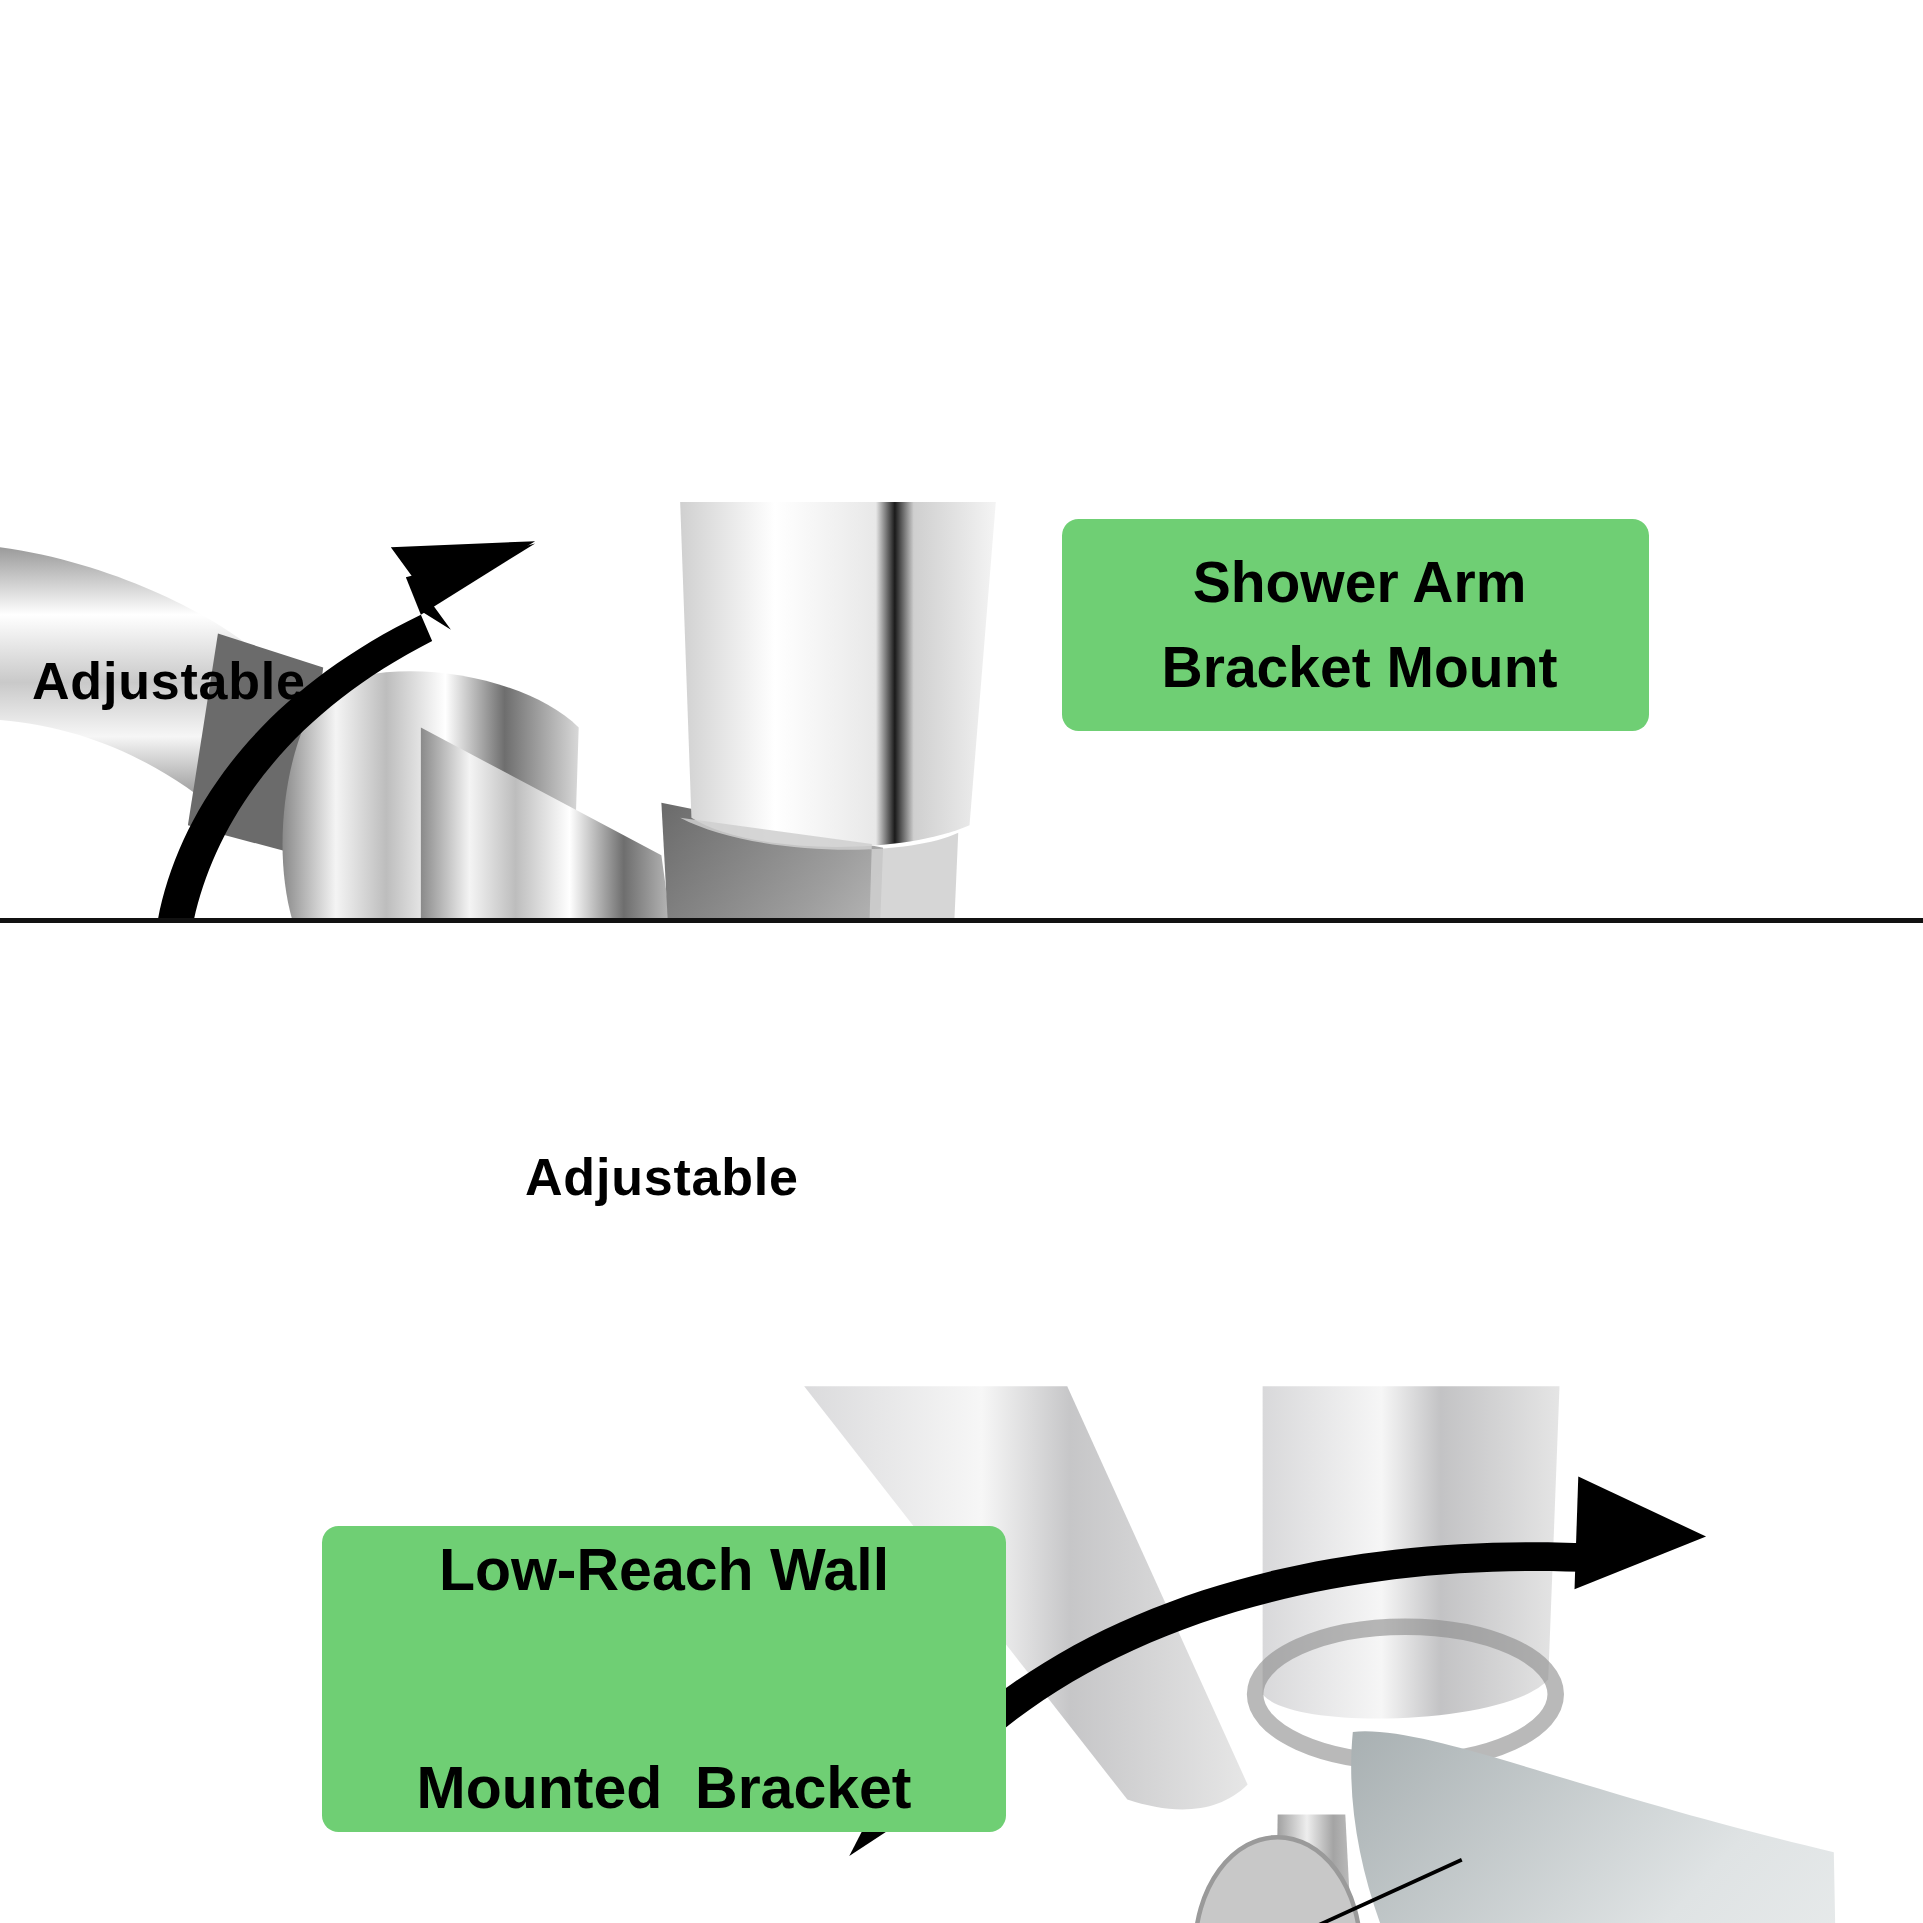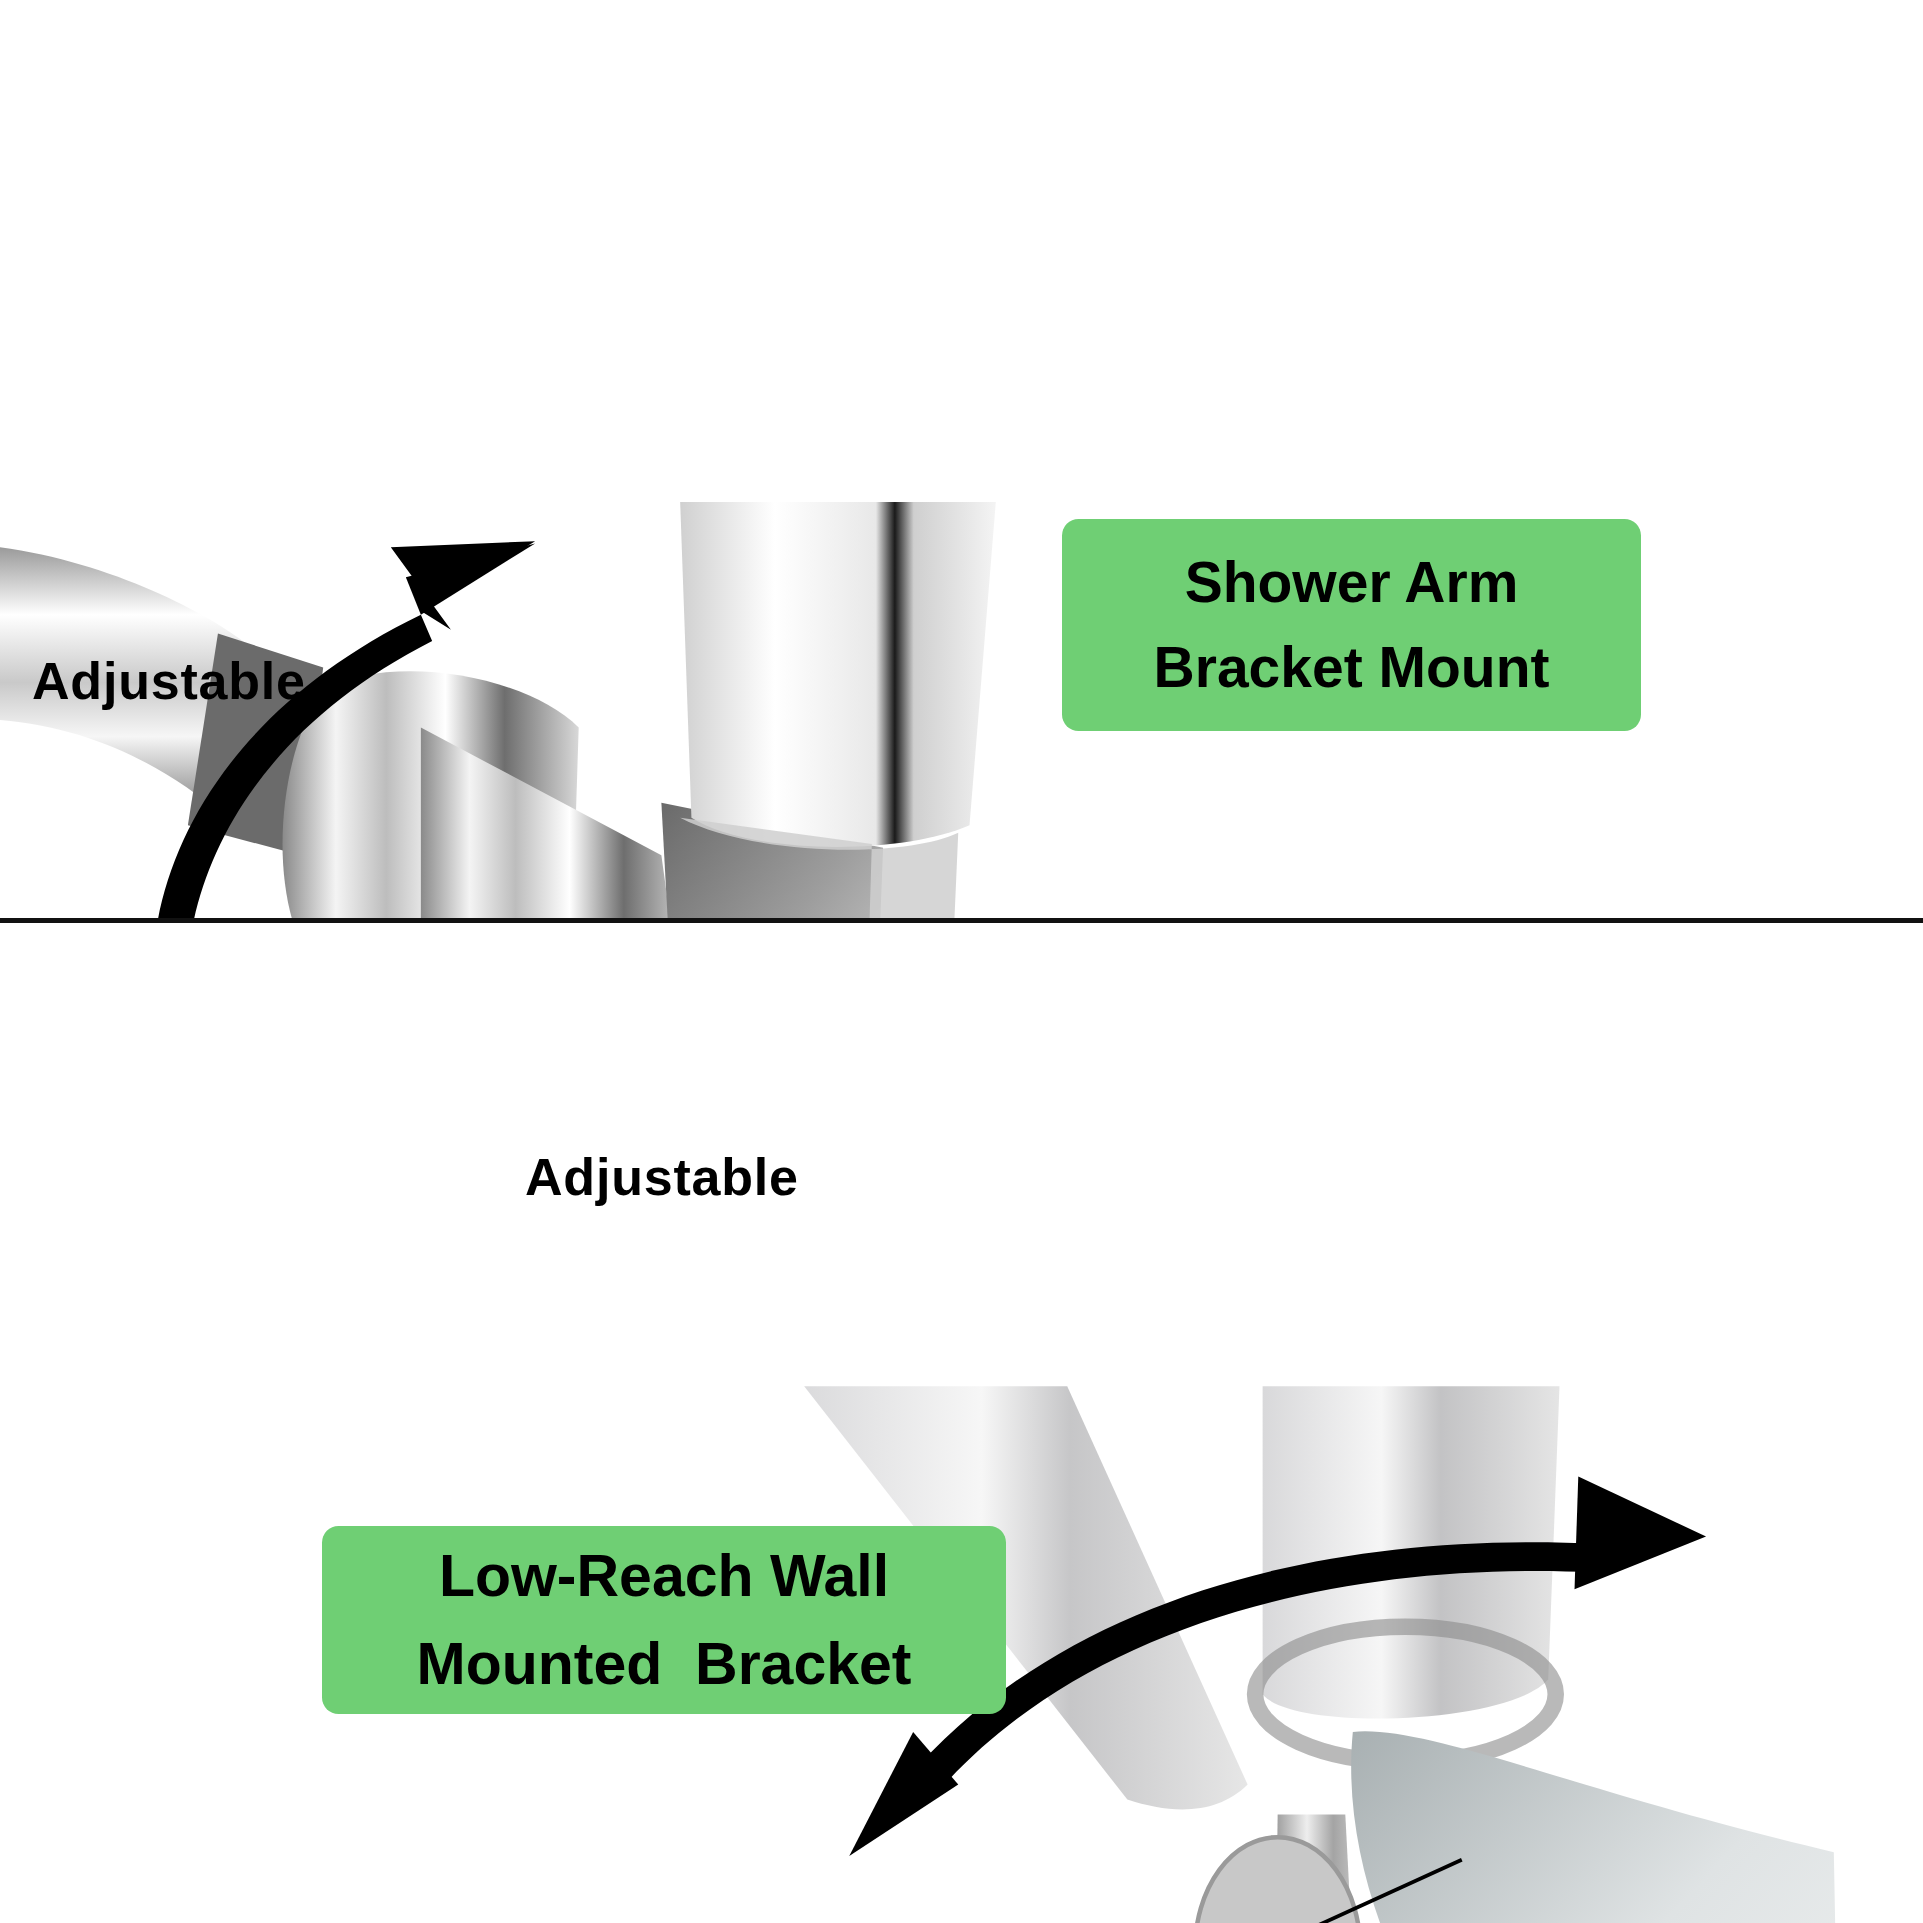--- a/index.html
+++ b/index.html
@@ -6,22 +6,22 @@
   body { width:1924px; height:1924px; position:relative; overflow:hidden; font-family:"Liberation Sans", sans-serif; }
   .art { position:absolute; left:0; top:0; width:1924px; height:1924px; }
   .panel { position:absolute; left:0; width:1924px; overflow:hidden; }
   .panel-top { top:0; height:920px; }
   .panel-bottom { top:924px; height:999px; }
   .divider { position:absolute; left:0; top:918px; width:1924px; height:5.3px; background:#111; }
   .adjust-label { position:absolute; font-weight:bold; color:#000; font-size:52px; letter-spacing:0.8px; line-height:1; white-space:nowrap; }
   .adjust-top { left:32px; top:655px; }
   .adjust-bottom { left:525px; top:1151px; }
   .callout { position:absolute; background:#6fcf74; border-radius:16.5px; display:flex; flex-direction:column; align-items:center; justify-content:center; color:#000; font-weight:bold; font-size:57px; line-height:1.5; text-align:center; }
-  .callout-top { left:1062px; top:519px; width:579px; height:212px; }
-  .callout-bottom { left:322px; top:1526px; width:684px; height:188px; font-size:59px; }
+  .callout-top { left:1062px; top:519px; width:579px; height:212px;padding-left:8px; }
+  .callout-bottom { left:322px; top:1526px; width:684px; height:306px; font-size:59px;justify-content:space-between; }
   .callout span { display:block; white-space:pre; }
 </style>
 </head>
 <body>
 
 <div class="panel panel-top">
   <svg class="art" viewBox="0 0 2560 1224" width="1924" height="920">
     <defs>
       <linearGradient id="chromeH" x1="0" y1="0" x2="1" y2="0">
         <stop offset="0" stop-color="#8a8a8a"></stop>

